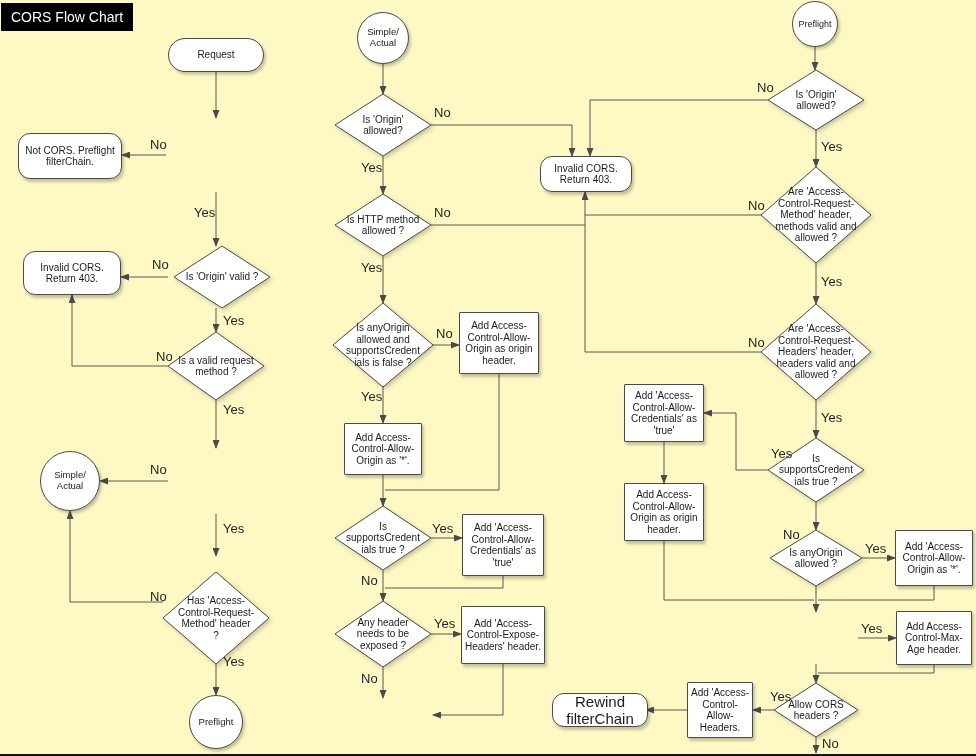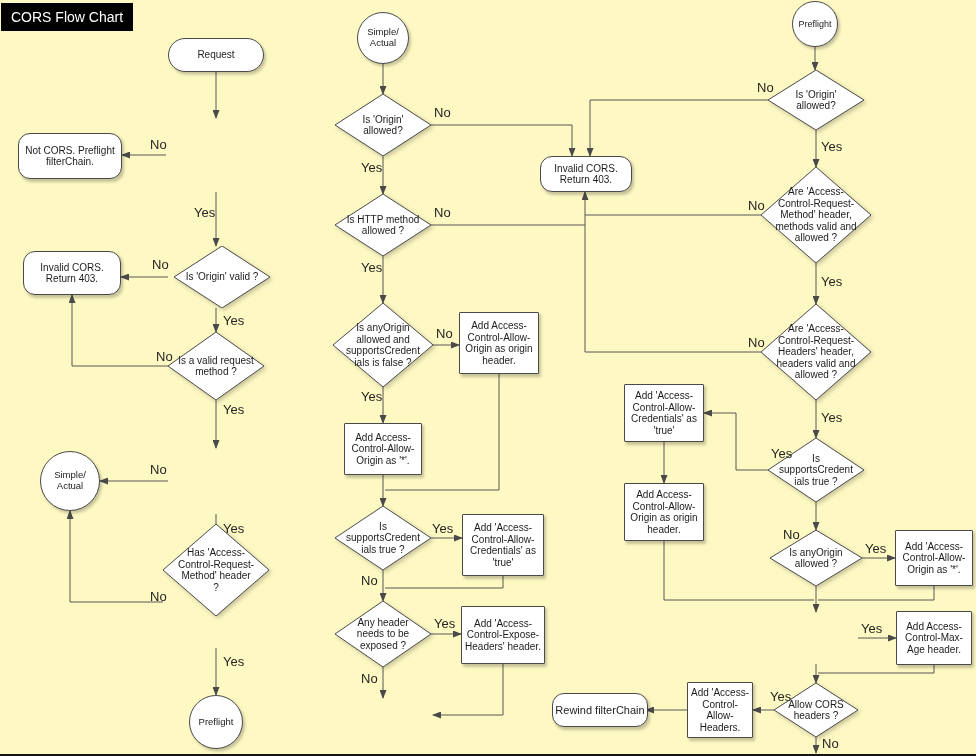--- a/index.html
+++ b/index.html
@@ -110,21 +110,21 @@
     <svg class="dshape" viewBox="0 0 100 100" preserveAspectRatio="none">
         <polygon points="50,0 100,50 50,100 0,50"></polygon>
       </svg>
     <span class="lbl">Is a valid request
 method ?</span>
   </div>
   <div class="node circle" style="left:40px;top:451px;width:60px;height:60px">
     <span class="lbl">Simple/
 Actual</span>
   </div>
-  <div class="node diamond" style="left:163px;top:524px;width:106px;height:92px">
+  <div class="node diamond" style="left:163px;top:572px;width:106px;height:92px">
     <svg class="dshape" viewBox="0 0 100 100" preserveAspectRatio="none">
         <polygon points="50,0 100,50 50,100 0,50"></polygon>
       </svg>
     <span class="lbl">Has 'Access-
 Control-Request-
 Method' header
 ?</span>
   </div>
   <div class="node circle" style="left:189px;top:695px;width:54px;height:54px">
     <span class="lbl">Preflight</span>
@@ -274,21 +274,21 @@
     <span class="lbl">Allow CORS
 headers ?</span>
   </div>
   <div class="node rect" style="left:687px;top:682px;width:66px;height:56px">
     <span class="lbl">Add 'Access-
 Control-
 Allow-
 Headers.</span>
   </div>
   <div class="node rrect" style="left:552px;top:693px;width:96px;height:34px">
-    <span class="lbl" style="font-size:11px">Rewind filterChain</span>
+    <span class="lbl" style="font-size:15px">Rewind filterChain</span>
   </div>
 
   <div class="elabel" style="left:150px;top:137px">No</div>
   <div class="elabel" style="left:194px;top:205px">Yes</div>
   <div class="elabel" style="left:152px;top:257px">No</div>
   <div class="elabel" style="left:223px;top:313px">Yes</div>
   <div class="elabel" style="left:156px;top:349px">No</div>
   <div class="elabel" style="left:223px;top:402px">Yes</div>
   <div class="elabel" style="left:150px;top:462px">No</div>
   <div class="elabel" style="left:223px;top:521px">Yes</div>

